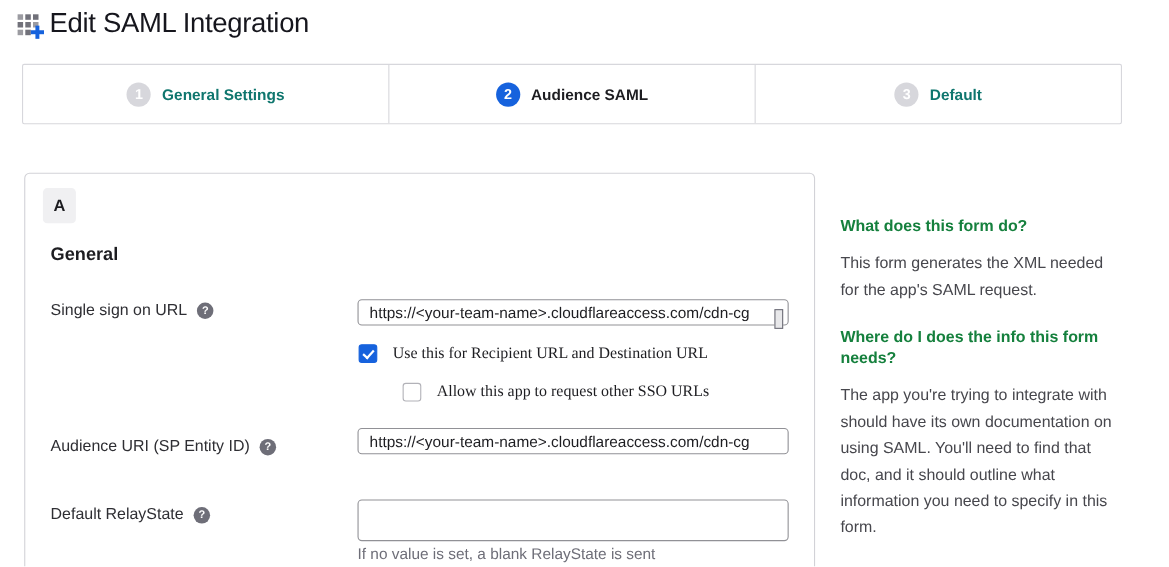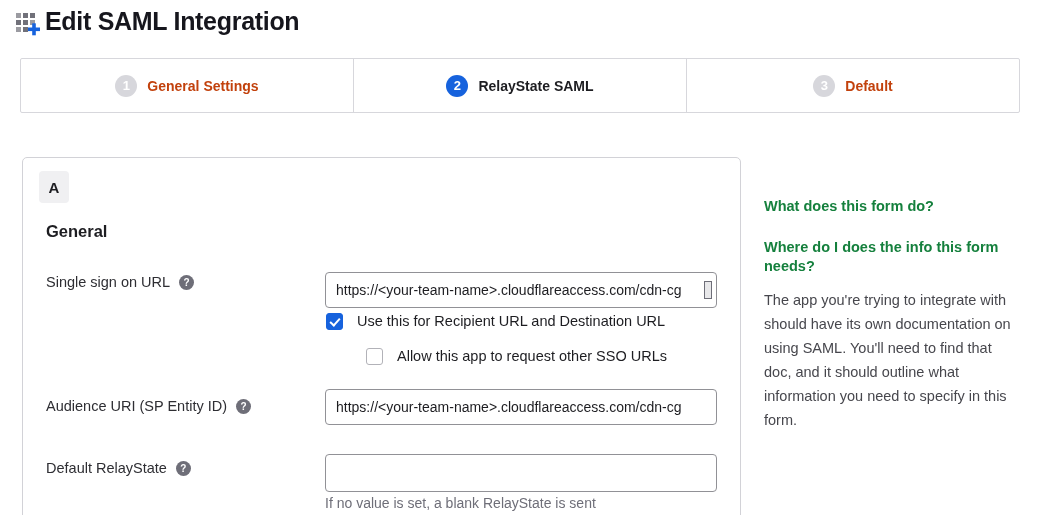--- a/index.html
+++ b/index.html
@@ -5,37 +5,37 @@
   * { margin:0; padding:0; box-sizing:border-box; }
   html,body { background:#fff; }
   .screen {
     position:relative; width:1063px; height:515px; overflow:hidden;
     background:#fff; font-family:"Liberation Sans", sans-serif; color:#1d1d21;
   }
 
   
   .page-header { position:absolute; left:14px; top:7px; display:flex; align-items:center; }
   .app-icon { width:28px; height:28px; display:inline-block; margin-right:3px; }
-  .page-title { font-size:25px; font-weight:bold; letter-spacing:-0.3px; color:#16161d;text-align:center; }
+  .page-title { font-size:25px; font-weight:normal; letter-spacing:-0.3px; color:#16161d;text-align:center; }
 
   
   .stepper {
     position:absolute; left:20px; top:58px; width:1000px; height:55px;
     border:1px solid #d7d7dc; border-radius:2px; display:flex; background:#fff;
   }
   .step {
     flex:1; display:flex; align-items:center; justify-content:center; cursor:default;
   }
   .step + .step { border-left:1px solid #d7d7dc; }
   .step-num {
     width:22px; height:22px; border-radius:50%; background:#d7d7dc; color:#fff;
     font-size:13px; font-weight:bold; display:flex; align-items:center; justify-content:center;
     flex:0 0 auto;
   }
-  .step-label { margin-left:10px; font-size:14px; font-weight:bold; color:#c2410c; }
+  .step-label { margin-left:10px; font-size:14px; font-weight:bold; color:#0f766e; }
   .step.active .step-num { background:#1662dd; }
   .step.active .step-label { color:#1d1d21; }
 
   
   .panel {
     position:absolute; left:22px; top:157px; width:719px; height:420px;
     border:1px solid #d2d2d7; border-radius:5px; background:#fff;
   }
   .badge {
     position:absolute; left:16px; top:13px; width:30px; height:32px;
@@ -46,29 +46,29 @@
   .section-heading { position:absolute; left:23px; top:64px; font-size:16.5px; font-weight:bold; }
 
   .field-label { position:absolute; left:23px; font-size:14.5px; color:#2e2e33; display:flex; align-items:center; }
   .help-icon {
     margin-left:9px; width:15px; height:15px; border-radius:50%; background:#6e6e78;
     color:#fff; font-size:10px; font-weight:bold; display:inline-flex;
     align-items:center; justify-content:center; cursor:pointer; flex:0 0 auto;
   }
   .input-wrap { position:absolute; left:302px; width:392px; }
   .text-input {
-    width:392px; height:36px; border:1px solid #919196; border-radius:4px;
+    width:392px; height:24px; border:1px solid #919196; border-radius:4px;
     font-family:"Liberation Sans", sans-serif; font-size:14px; color:#1d1d21;
     padding:0 14px 0 10px; background:#fff; outline:none;
   }
   .cursor-box {
     position:absolute; right:5px; top:9px; width:8px; height:18px;
     background:#e8e8ea; border:1px solid #6e6e78;
   }
-  .check-row { position:absolute; left:303px; display:flex; align-items:flex-start; cursor:pointer; }
+  .check-row { position:absolute; left:303px; display:flex; align-items:flex-end; cursor:pointer;font-family:Liberation Serif, serif; }
   .checkbox {
     width:17px; height:17px; border-radius:3px; border:1px solid #b2b2b8; background:#fff;
     flex:0 0 auto; position:relative;
   }
   .checkbox.checked { background:#1662dd; border-color:#1662dd; }
   .checkbox.checked::after {
     content:""; position:absolute; left:5px; top:2px; width:4px; height:8px;
     border:solid #fff; border-width:0 2px 2px 0; transform:rotate(42deg);
   }
   .check-label { margin-left:14px; font-size:14.5px; color:#1d1d21; }
@@ -103,21 +103,21 @@
     <h1 class="page-title">Edit SAML Integration</h1>
   </div>
 
   <div class="stepper">
     <div class="step">
       <span class="step-num">1</span>
       <span class="step-label">General Settings</span>
     </div>
     <div class="step active">
       <span class="step-num">2</span>
-      <span class="step-label">RelayState SAML</span>
+      <span class="step-label">Audience SAML</span>
     </div>
     <div class="step">
       <span class="step-num">3</span>
       <span class="step-label">Default</span>
     </div>
   </div>
 
   <section class="panel">
     <span class="badge">A</span>
     <h2 class="section-heading">General</h2>
@@ -154,17 +154,18 @@
       <span class="help-icon">?</span>
     </div>
     <div class="input-wrap" style="top:296px;">
       <input class="text-input" type="text" style="height: 38px;" value="">
     </div>
     <div class="helper-text" style="top:337px;">If no value is set, a blank RelayState is sent</div>
   </section>
 
   <aside class="help-sidebar">
     <h3>What does this form do?</h3>
+    <p>This form generates the XML needed for the app's SAML request.</p>
     <h3 class="second">Where do I does the info this form needs?</h3>
     <p>The app you're trying to integrate with should have its own documentation on using SAML. You'll need to find that doc, and it should outline what information you need to specify in this form.</p>
   </aside>
 
 </div>
 
 </body></html>

